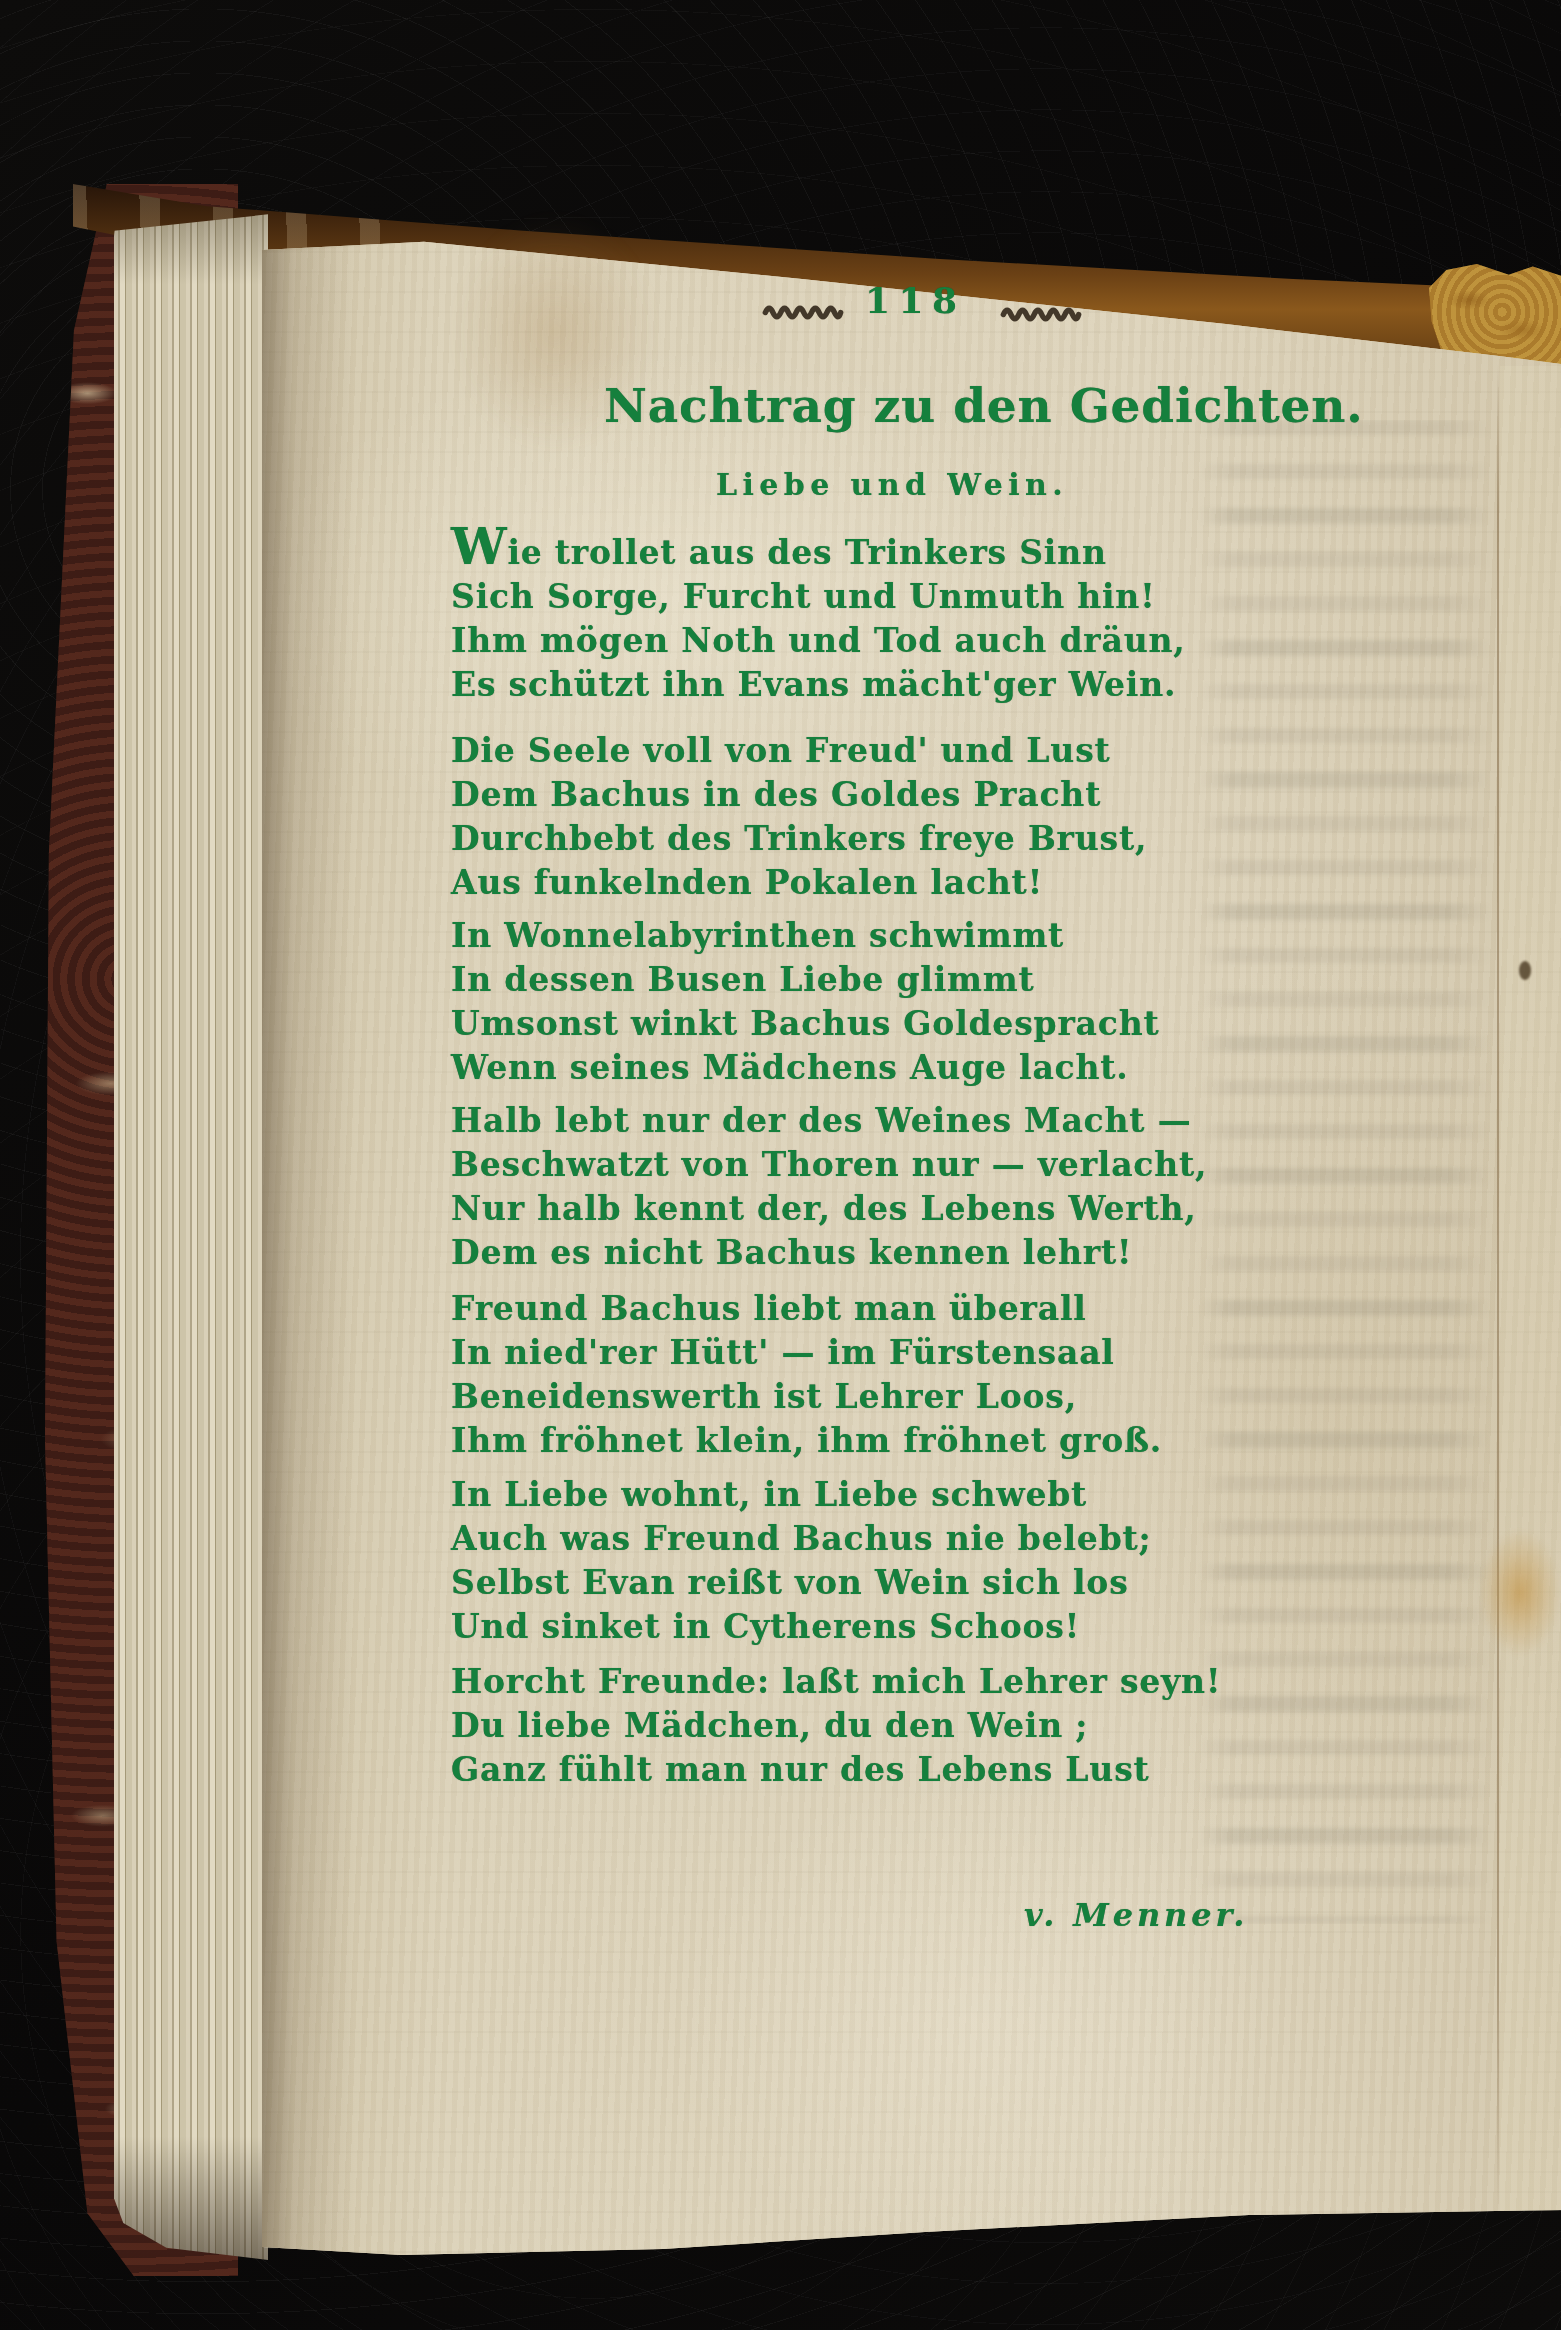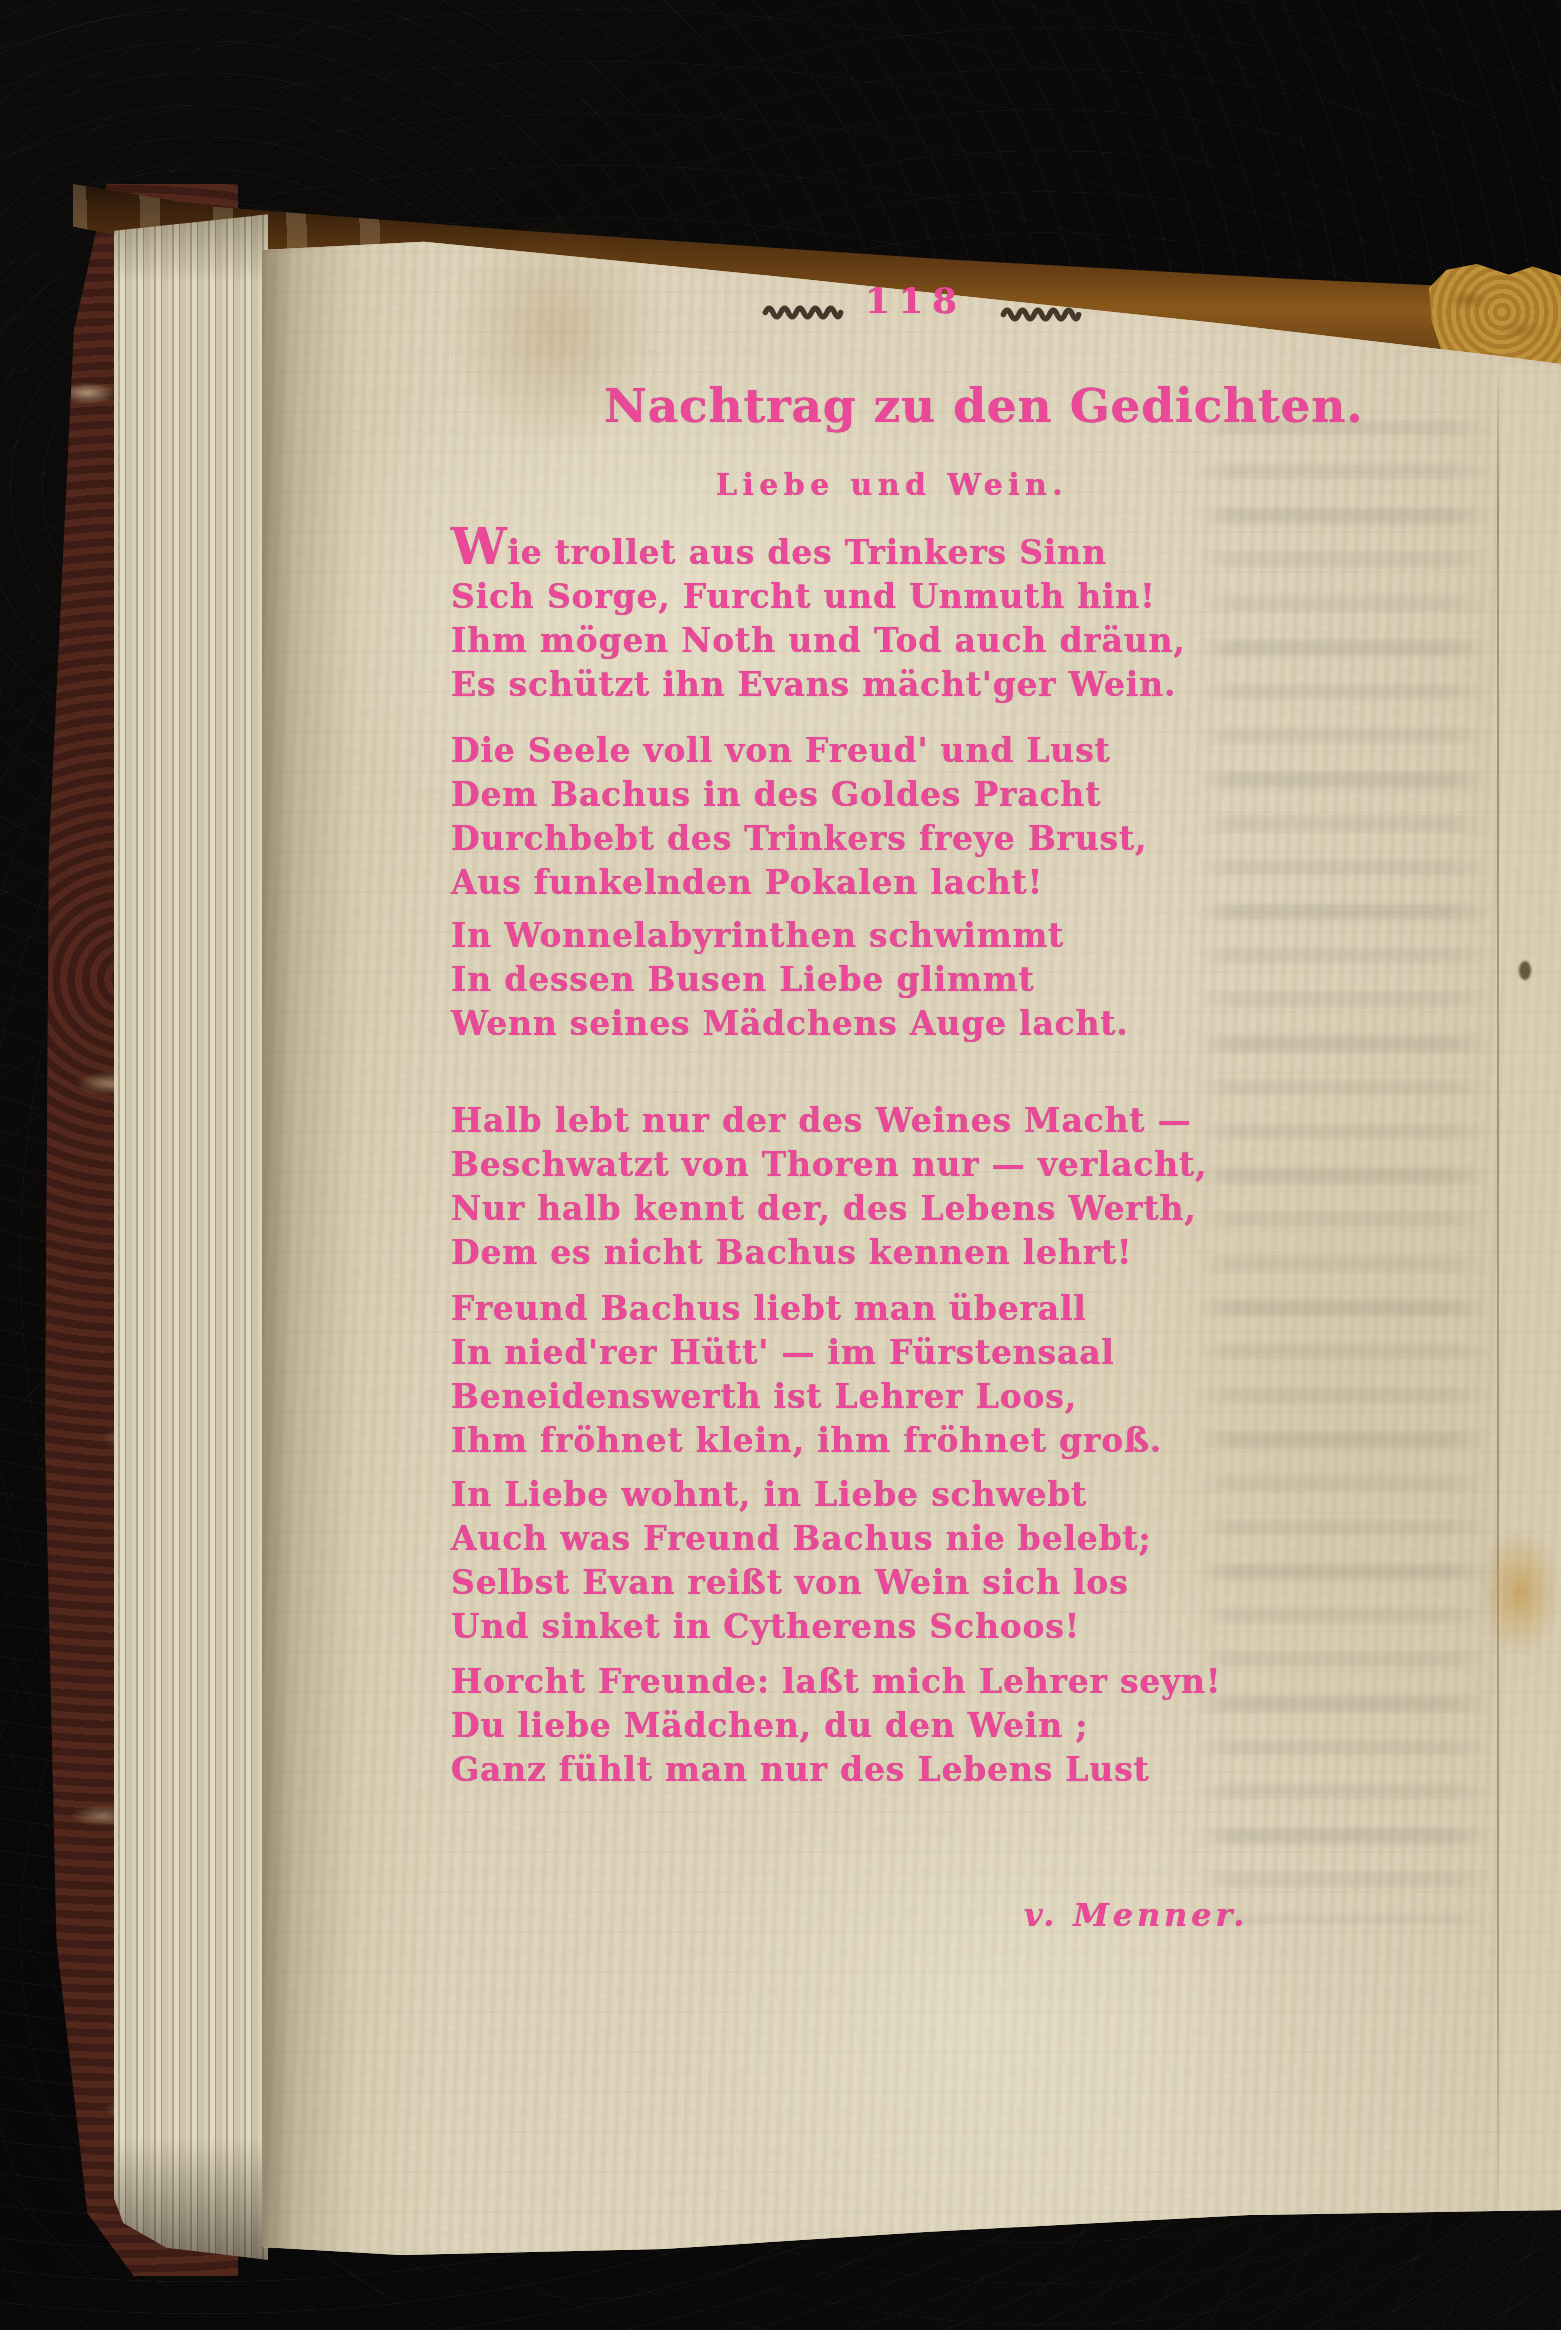--- a/index.html
+++ b/index.html
@@ -90,21 +90,21 @@
 
   
   .stain-top{position:absolute;left:451px;top:212px;width:208px;height:239px;border-radius:50%;
     background:radial-gradient(closest-side, rgba(150,110,55,.22), transparent);filter:blur(4.6px);}
   .stain-right{position:absolute;left:1479px;top:1529px;width:82px;height:127px;border-radius:50%;
     background:radial-gradient(closest-side, rgba(190,135,45,.55), rgba(190,135,45,.2) 60%, transparent);filter:blur(2.3px);}
   .speck{position:absolute;left:1519px;top:961px;width:12.3px;height:18.5px;border-radius:50%;
     background:#4a3a22;opacity:.8;filter:blur(0.8px);}
 
   
-  .ink{color:#ec4899;text-shadow:0 0 0.8px rgba(45,35,25,.55);}
+  .ink{color:#15803d;text-shadow:0 0 0.8px rgba(45,35,25,.55);}
   .squiggle{position:absolute;width:82px;height:20px;}
   .sq-left{left:762px;top:301px;}
   .sq-right{left:1000px;top:303px;}
   .pagenum{position:absolute;left:865px;top:279px;font-size:36px;font-weight:700;letter-spacing:8.5px;}
   .title{position:absolute;left:592px;top:378px;font-size:47px;font-weight:700;letter-spacing:0.8px;white-space:nowrap;margin-left:12px;}
   .subtitle{position:absolute;left:716px;top:467px;font-size:30px;font-weight:700;letter-spacing:5.4px;white-space:nowrap;}
   .stanza{position:absolute;left:451px;font-size:33px;font-weight:700;line-height:44px;letter-spacing:0.8px;white-space:nowrap;}
   .dropcap::first-letter{font-size:1.5em;line-height:.75;}
   .attribution{position:absolute;left:1024px;top:1896px;font-size:32px;font-weight:700;letter-spacing:3.9px;white-space:nowrap;font-style:italic;}
 </style>
@@ -148,20 +148,21 @@
   <div class="stanza ink" style="top:729px">
     <div class="line">Die Seele voll von Freud' und Lust</div>
     <div class="line">Dem Bachus in des Goldes Pracht</div>
     <div class="line">Durchbebt des Trinkers freye Brust,</div>
     <div class="line">Aus funkelnden Pokalen lacht!</div>
   </div>
 
   <div class="stanza ink" style="top:914px">
     <div class="line">In Wonnelabyrinthen schwimmt</div>
     <div class="line">In dessen Busen Liebe glimmt</div>
+    <div class="line">Umsonst winkt Bachus Goldespracht</div>
     <div class="line">Wenn seines Mädchens Auge lacht.</div>
   </div>
 
   <div class="stanza ink" style="top:1099px">
     <div class="line">Halb lebt nur der des Weines Macht —</div>
     <div class="line">Beschwatzt von Thoren nur — verlacht,</div>
     <div class="line">Nur halb kennt der, des Lebens Werth,</div>
     <div class="line">Dem es nicht Bachus kennen lehrt!</div>
   </div>
 

